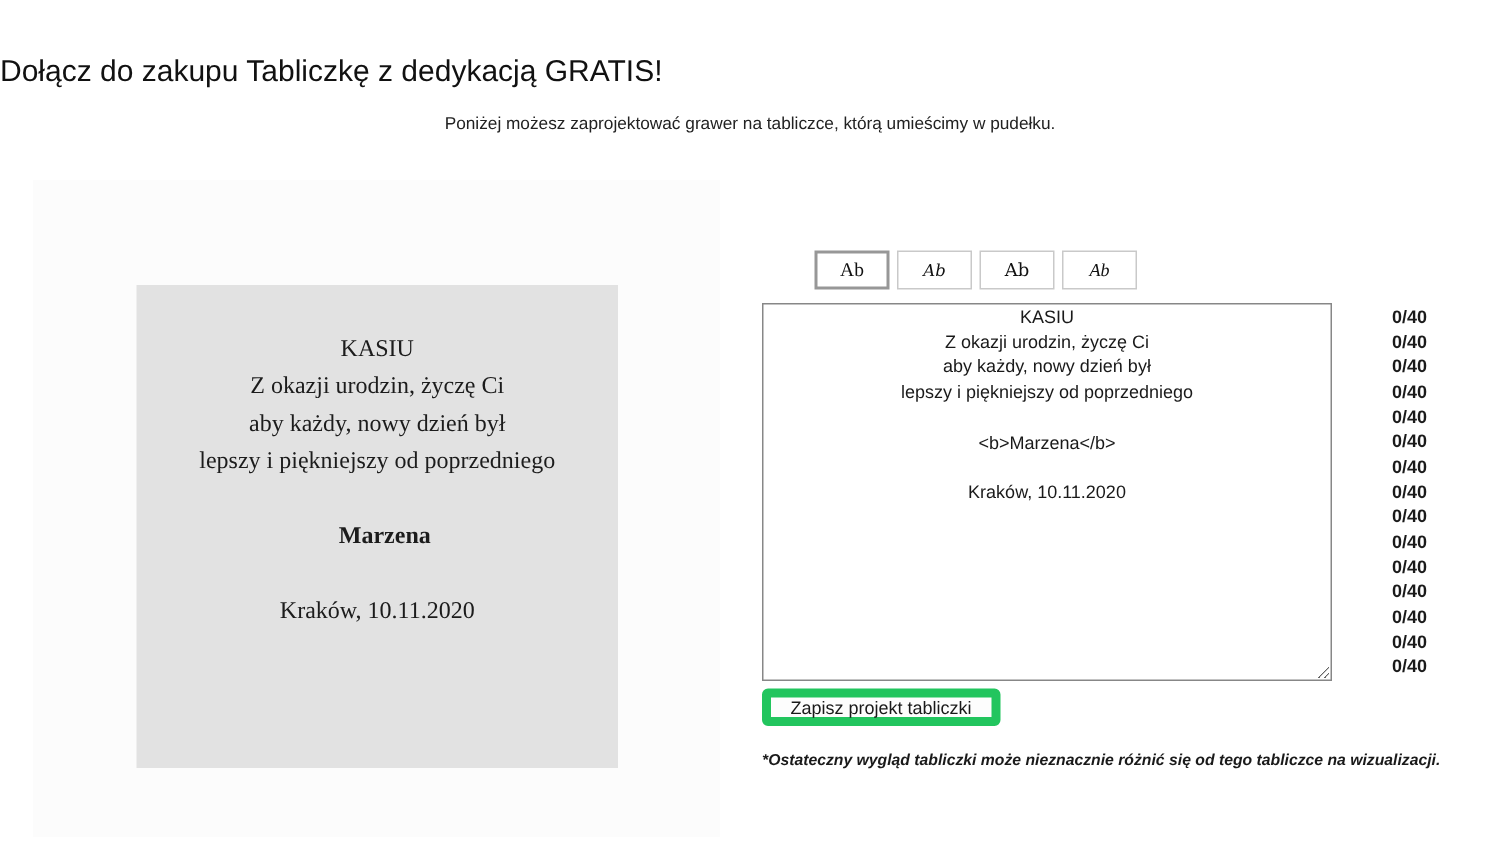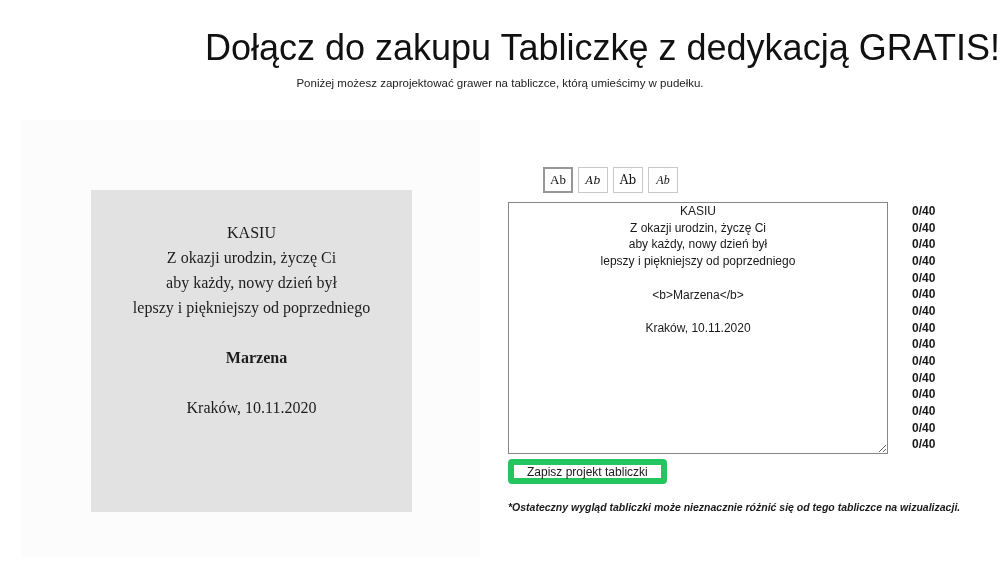--- a/index.html
+++ b/index.html
@@ -5,21 +5,21 @@
   html,body { margin:0; padding:0; background:#ffffff; }
   .page {
     position:relative; width:1000px; height:565px;
     background:#ffffff; overflow:hidden;
     font-family:"Liberation Sans", sans-serif; color:#1a1a1a;
   }
 
   
   .title {
     position:absolute; top:31px; left:0; width:100%; margin:0;
-    text-align:right; font-size:36px; line-height:34px; font-weight:400; color:#111;
+    text-align:left; font-size:20px; line-height:34px; font-weight:400; color:#111;
   }
   .subtitle {
     position:absolute; top:77px; left:0; width:100%; margin:0;
     text-align:center; font-size:11.5px; font-weight:400; color:#222;
   }
 
   
   .viz-panel {
     position:absolute; left:22px; top:120px; width:458px; height:438px;
     background:#fcfcfc;
@@ -34,41 +34,42 @@
   }
   .plaque-line.bold { font-weight:700;margin-left:10px; }
 
   
   .design-heading {
     position:absolute; left:505px; top:130px; margin:0;
     font-size:21px; line-height:26px; font-weight:400; color:#1a1a1a;
   }
   .font-row { position:absolute; left:543px; top:167px; display:flex; gap:5px; }
   .font-btn {
-    width:30px; height:26px; box-sizing:border-box; padding:0;
+    width:50px; height:26px; box-sizing:border-box; padding:0;
     background:#ffffff; border:1px solid #c9c9c9; color:#111;
     display:flex; align-items:center; justify-content:center; cursor:pointer;
   }
   .font-btn.selected { border:2px solid #979797; }
   .f1 { font-family:"Liberation Serif", serif; font-size:13px; }
   .f2 { font-family:"DejaVu Serif", serif; font-style:italic; font-size:11px; }
   .f3 { font-family:"DejaVu Serif", serif; font-size:12px; }
   .f4 { font-family:"Liberation Serif", serif; font-style:italic; font-size:12px; }
 
   .engrave-input {
     position:absolute; left:508px; top:202px; width:380px; height:252px;
     box-sizing:border-box; background:#ffffff; border:1px solid #878787;
     border-radius:0; outline:none; resize:both; overflow:auto;
     font-family:"Liberation Sans", sans-serif; font-size:12px; line-height:16.7px;
     text-align:center; color:#1a1a1a; padding:0 2px;
   }
   .counters { position:absolute; left:912px; top:203px; }
   .counter {
     font-size:12px; font-weight:700; line-height:16.65px; color:#1a1a1a;
     text-align:left;
+    margin-left:16px;
   }
 
   .save-btn {
     position:absolute; left:508px; top:459px; height:25px; padding:0 13px;
     font-family:"Liberation Sans", sans-serif; font-size:12px; color:#1a1a1a;
     background:#fdfdfd; border:6px solid #22c55e; border-radius:4px; cursor:pointer;
   }
 
   .footnote {
     position:absolute; left:508px; top:501px; margin:0;

